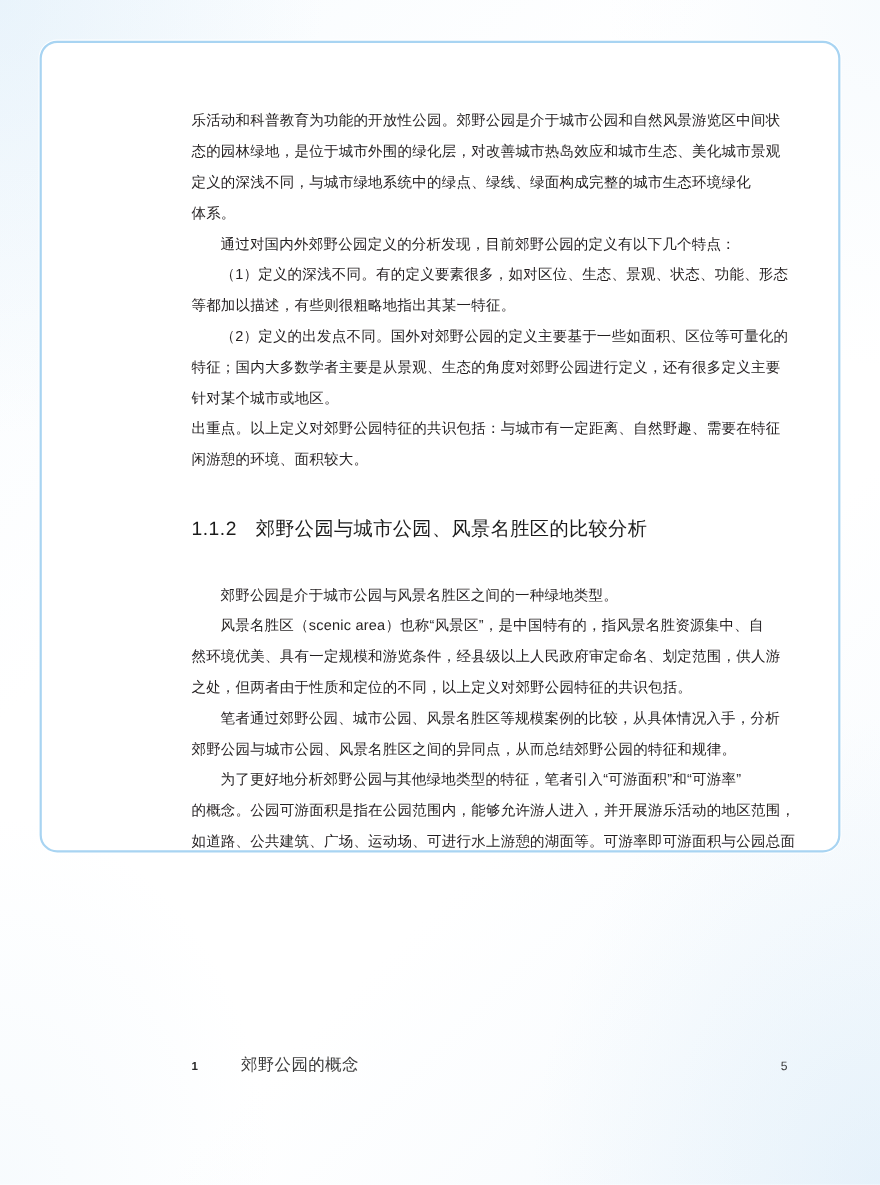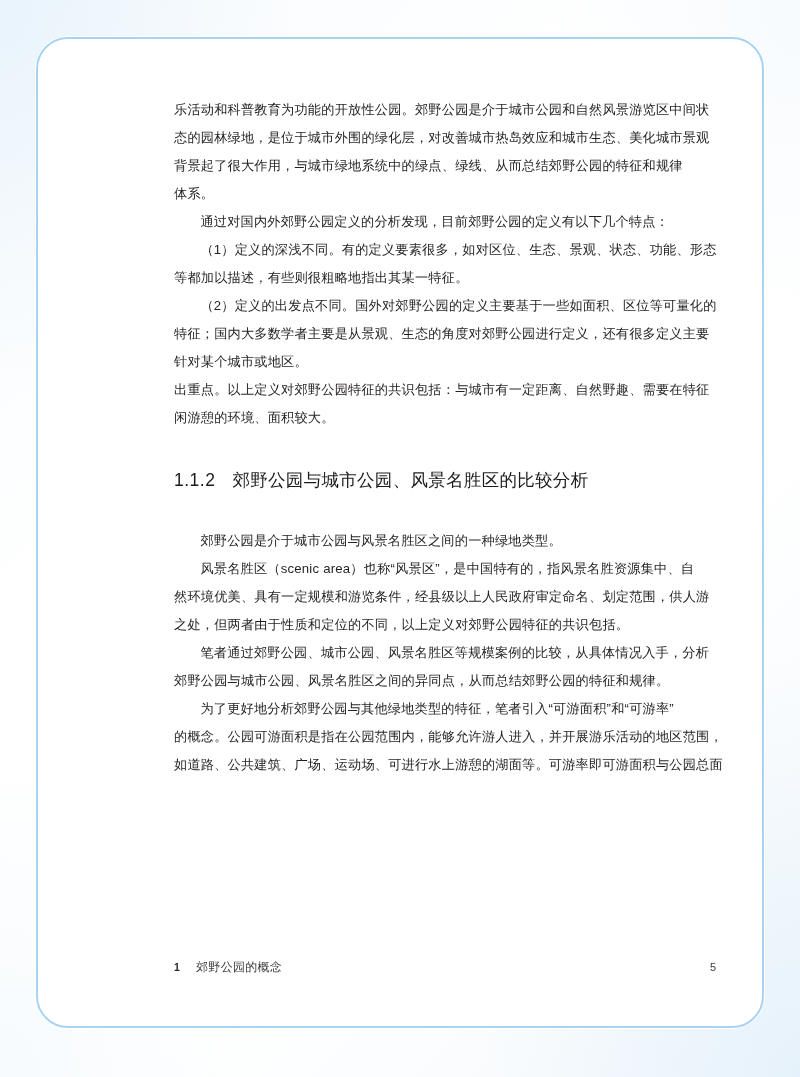--- a/index.html
+++ b/index.html
@@ -32,25 +32,25 @@
       radial-gradient(ellipse at 0% 100%, rgba(205,229,246,0.16) 0%, rgba(255,255,255,0) 22%);
     pointer-events: none;
   }
 
   
   .page-sheet {
     position: absolute;
     left: 36px;
     top: 37px;
     width: 728px;
-    height: 991px;
+    height: 738px;
     box-sizing: border-box;
     background: #ffffff;
     border: 2.5px solid #a8d4f2;
-    border-radius: 32px;
+    border-radius: 16px;
     box-shadow: 0 0 0 1px rgba(255,255,255,0.9);
   }
 
   .page-inner {
     position: absolute;
     left: 0;
     top: 0;
     width: 100%;
     height: 100%;
     box-sizing: border-box;
@@ -113,23 +113,23 @@
     align-items: baseline;
     height: 18px;
   }
   .footer-chapter-num {
     font-size: 10.5px;
     font-weight: 700;
     color: #2a2a2a;
     letter-spacing: 0.2px;
   }
   .footer-chapter-title {
-    font-size: 12px;
+    font-size: 15px;
     color: #3a3a3a;
-    margin-left: 16px;
+    margin-left: 39px;
     letter-spacing: 0.3px;
   }
   .footer-spacer { flex: 1 1 auto; }
   .footer-page-number {
     font-size: 11px;
     color: #3a3a3a;
     margin-right: 2px;
   }
 </style>
 </head>
@@ -138,21 +138,21 @@
 <div class="stage">
 
   <div class="page-sheet">
     <div class="page-inner"></div>
 
     <div class="text-column">
 
       <div>
         <p class="body-line">乐活动和科普教育为功能的开放性公园。郊野公园是介于城市公园和自然风景游览区中间状</p>
         <p class="body-line">态的园林绿地，是位于城市外围的绿化层，对改善城市热岛效应和城市生态、美化城市景观</p>
-        <p class="body-line">背景起了很大作用，与城市绿地系统中的绿点、绿线、从而总结郊野公园的特征和规律</p>
+        <p class="body-line">定义的深浅不同，与城市绿地系统中的绿点、绿线、绿面构成完整的城市生态环境绿化</p>
         <p class="body-line">体系。</p>
       </div>
 
       <div>
         <p class="body-line para-indent">通过对国内外郊野公园定义的分析发现，目前郊野公园的定义有以下几个特点：</p>
       </div>
 
       <div>
         <p class="body-line para-indent">（1）定义的深浅不同。有的定义要素很多，如对区位、生态、景观、状态、功能、形态</p>
         <p class="body-line">等都加以描述，有些则很粗略地指出其某一特征。</p>

